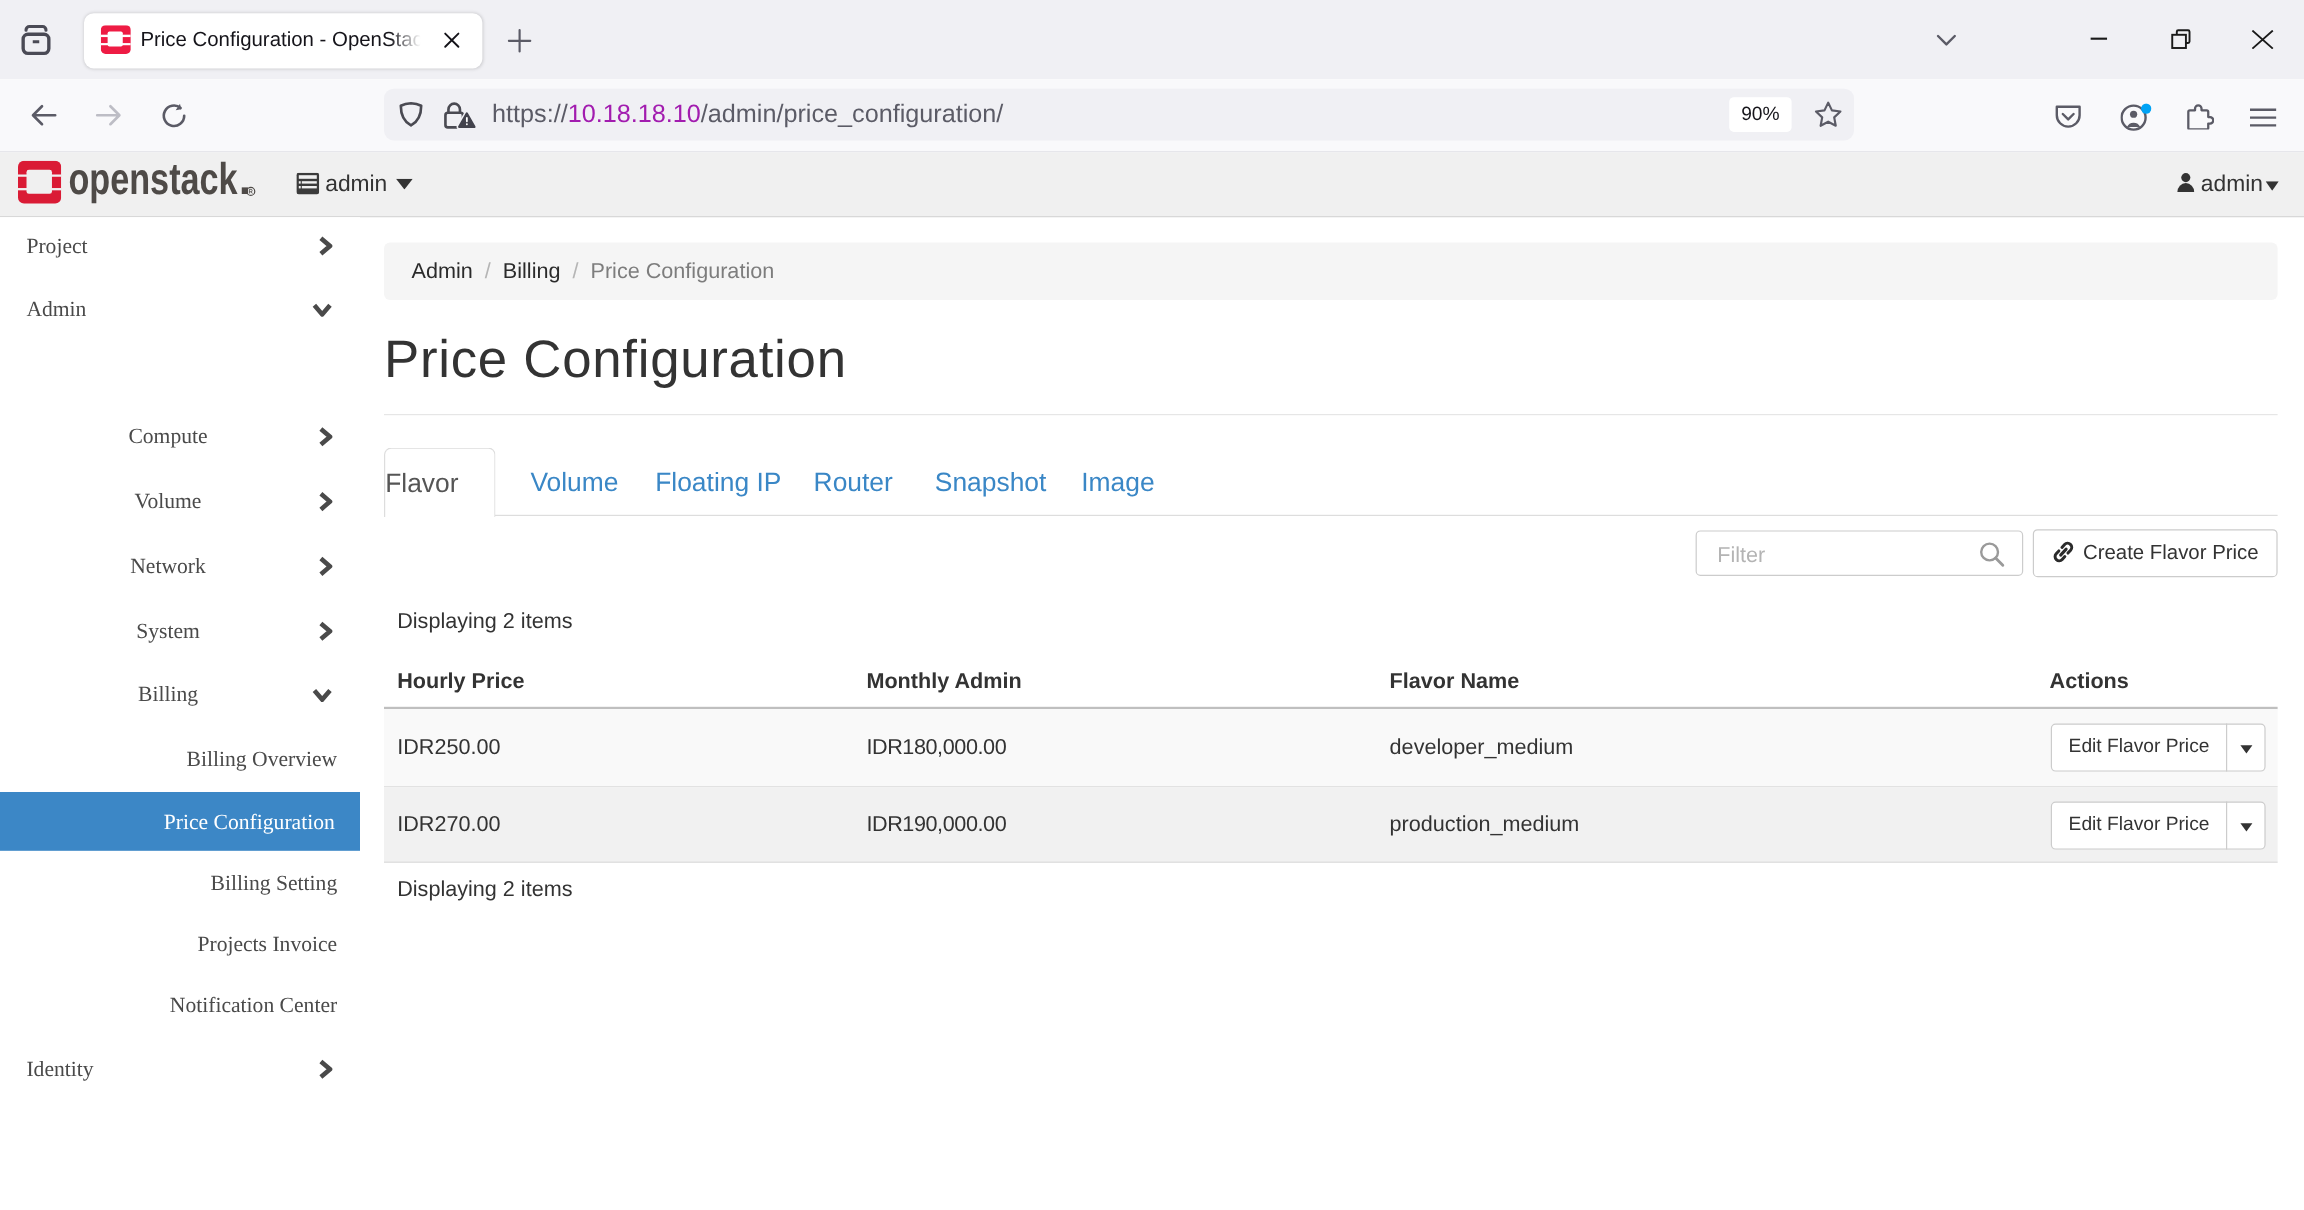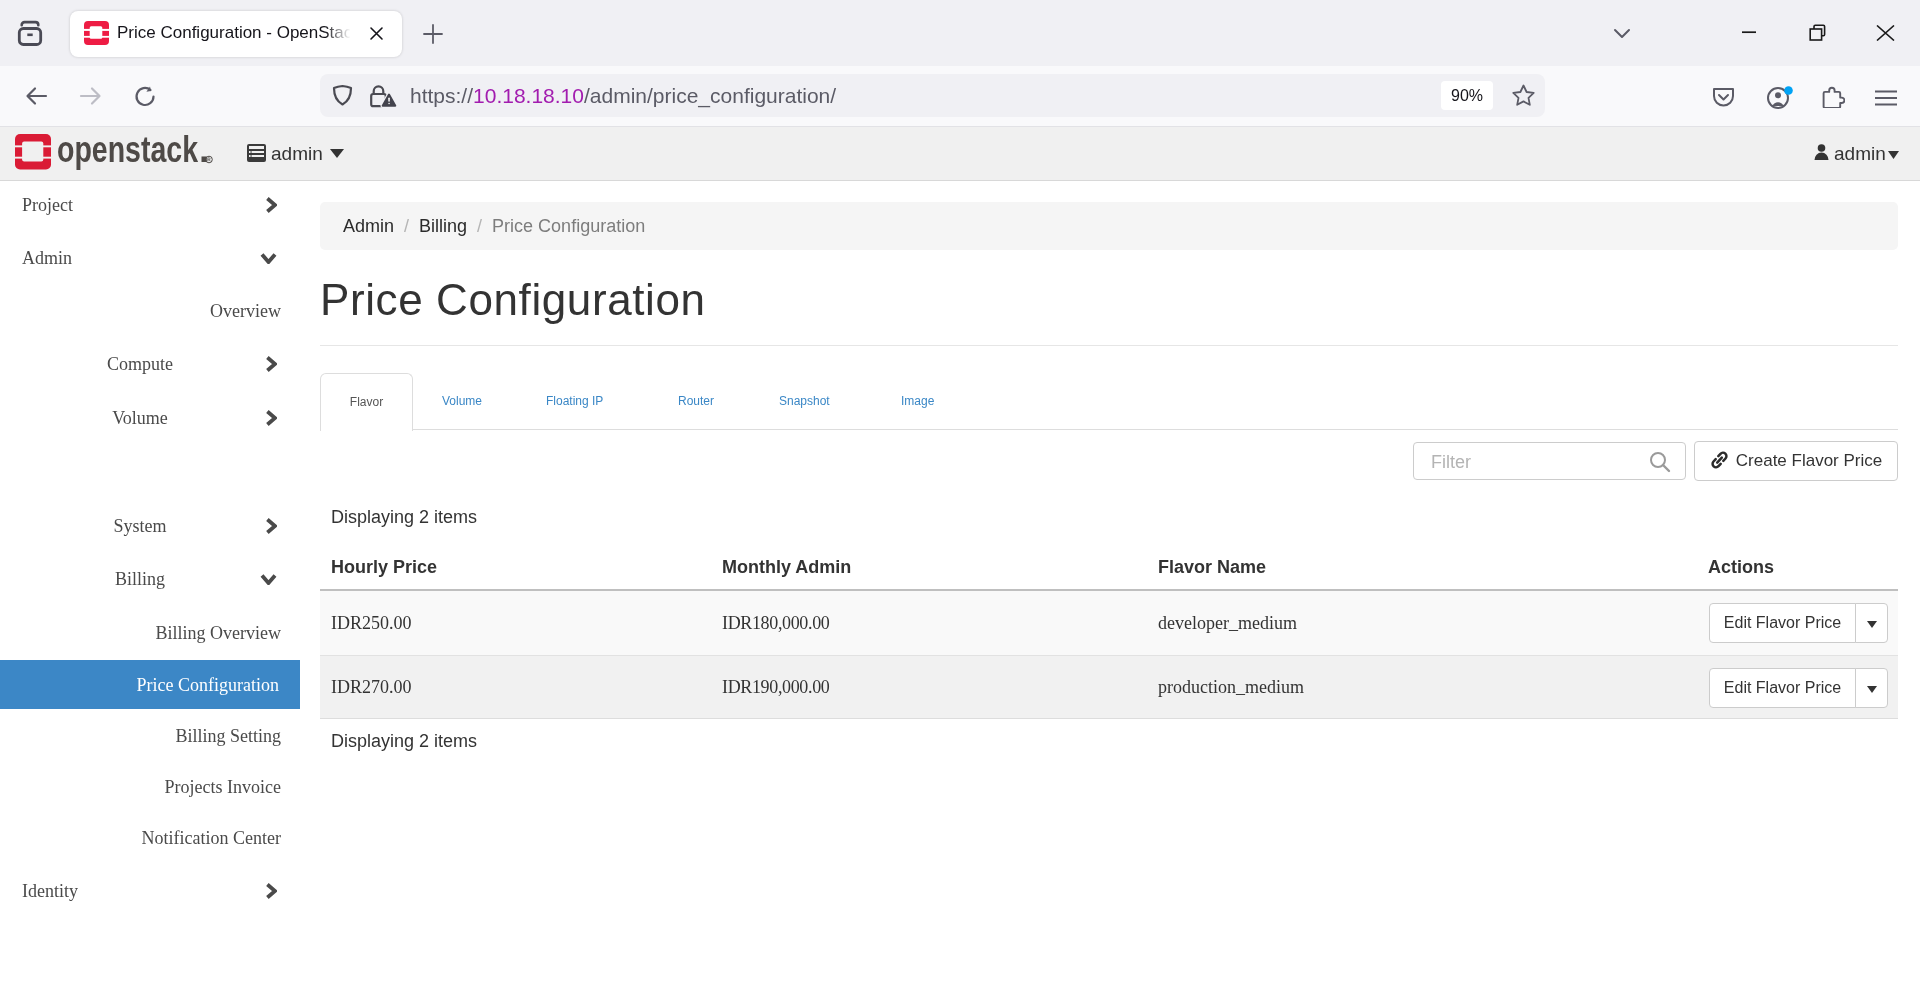--- a/index.html
+++ b/index.html
@@ -33,32 +33,32 @@
 .chev { position:absolute; right:23px; top:50%; transform:translateY(-50%); }
 
 
 #main { position:absolute; left:320px; top:181px; width:1578px; }
 #crumb { position:absolute; left:0; top:21px; width:1578px; height:48px; background:#f5f5f5; border-radius:5px; font-size:18px; color:#2b2b2b; line-height:48px; padding-left:23px; }
 #crumb .sep { color:#b5b5b5; padding:0 10px; }
 #crumb .cur { color:#7d7d7d; }
 h1 { position:absolute; left:0; top:94px; font-size:44px; font-weight:400; color:#333; letter-spacing:0.6px; }
 #hr1 { position:absolute; left:0; top:164px; width:1578px; border-top:1px solid #e6e6e6; }
 #tabs { position:absolute; left:0; top:192px; width:1578px; height:57px; border-bottom:1px solid #ddd; }
-#tabs .t { position:absolute; top:0; height:57px; line-height:57px; font-size:12px; color:#3a87c6; text-align:center; }
+#tabs .t { position:absolute; top:0; height:57px; line-height:57px; font-size:22px; color:#3a87c6; text-align:left; }
 #tabs .active { background:#fff; border:1px solid #ddd; border-bottom:none; border-radius:6px 6px 0 0; color:#555; height:58px; }
 #filter { position:absolute; left:1093px; top:261px; width:273px; height:38px; border:1px solid #ccc; border-radius:4px; background:#fff; }
 #filter .ph { position:absolute; left:17px; top:9px; font-size:18px; color:#b4b4b4; }
 #createbtn { position:absolute; left:1374px; top:260px; width:204px; height:40px; border:1px solid #ccc; border-radius:4px; background:#fff; font-size:17px; color:#333; text-align:center; line-height:38px; }
 .disp { position:absolute; left:11px; font-size:18px; color:#333; }
 #thead { position:absolute; left:0; top:372px; width:1578px; height:38px; border-bottom:2px solid #bfbfbf; font-size:18px; font-weight:bold; color:#333; }
 .th { position:absolute; top:4px; }
 .row { position:absolute; left:0; width:1578px; height:64px; font-size:18px; color:#333; }
 #row1 { top:410px; background:#f9f9f9; border-bottom:1px solid #e2e2e2; height:65px; }
 #row2 { top:475px; background:#f1f1f1; border-bottom:1px solid #ddd; height:63px; }
-.td { position:absolute; top:50%; transform:translateY(-50%);font-family:Liberation Serif, serif; }
+.td { position:absolute; top:50%; transform:translateY(-50%); }
 .c1 { left:11px; } .c2 { left:402px; } .c3 { left:838px; }
 .btngroup { position:absolute; right:10px; top:12px; width:179px; height:40px; }
 .btnmain { position:absolute; left:0; top:0; width:147px; height:40px; background:#fff; border:1px solid #ccc; border-radius:4px 0 0 4px; font-size:16px; color:#333; text-align:center; line-height:38px; }
 .btncaret { position:absolute; left:146px; top:0; width:33px; height:40px; background:#fff; border:1px solid #ccc; border-radius:0 4px 4px 0; }
 .btncaret:after { content:""; position:absolute; left:11px; top:16.5px; border-left:5.5px solid transparent; border-right:5.5px solid transparent; border-top:7px solid #333; }
 </style>
 </head>
 <body>
 <div id="tabbar">
 
@@ -204,31 +204,34 @@
     <svg class="chev" width="12" height="17" viewBox="0 0 12 17">
         <path d="M2.4 2 L10 8.5 L2.4 15" stroke="#4a4a4a" stroke-width="3.8" fill="none"></path>
       </svg>
     </div>
   <div class="nav-item" style="top:50px">
       <span class="lbl l1">Admin</span>
     <svg class="chev" width="17" height="12" viewBox="0 0 17 12">
         <path d="M2 2.4 L8.5 10 L15 2.4" stroke="#4a4a4a" stroke-width="3.8" fill="none"></path>
       </svg>
     </div>
-  <div class="nav-item" style="top:103px">
-      <span class="lbl l3">Overview</span>
-    </div>
   <div class="nav-item" style="top:156px">
       <span class="lbl l2">Compute</span>
     <svg class="chev" width="12" height="17" viewBox="0 0 12 17">
         <path d="M2.4 2 L10 8.5 L2.4 15" stroke="#4a4a4a" stroke-width="3.8" fill="none"></path>
       </svg>
     </div>
   <div class="nav-item" style="top:210px">
       <span class="lbl l2">Volume</span>
+    <svg class="chev" width="12" height="17" viewBox="0 0 12 17">
+        <path d="M2.4 2 L10 8.5 L2.4 15" stroke="#4a4a4a" stroke-width="3.8" fill="none"></path>
+      </svg>
+    </div>
+  <div class="nav-item" style="top:264px">
+      <span class="lbl l2">Network</span>
     <svg class="chev" width="12" height="17" viewBox="0 0 12 17">
         <path d="M2.4 2 L10 8.5 L2.4 15" stroke="#4a4a4a" stroke-width="3.8" fill="none"></path>
       </svg>
     </div>
   <div class="nav-item" style="top:318px">
       <span class="lbl l2">System</span>
     <svg class="chev" width="12" height="17" viewBox="0 0 12 17">
         <path d="M2.4 2 L10 8.5 L2.4 15" stroke="#4a4a4a" stroke-width="3.8" fill="none"></path>
       </svg>
     </div>

